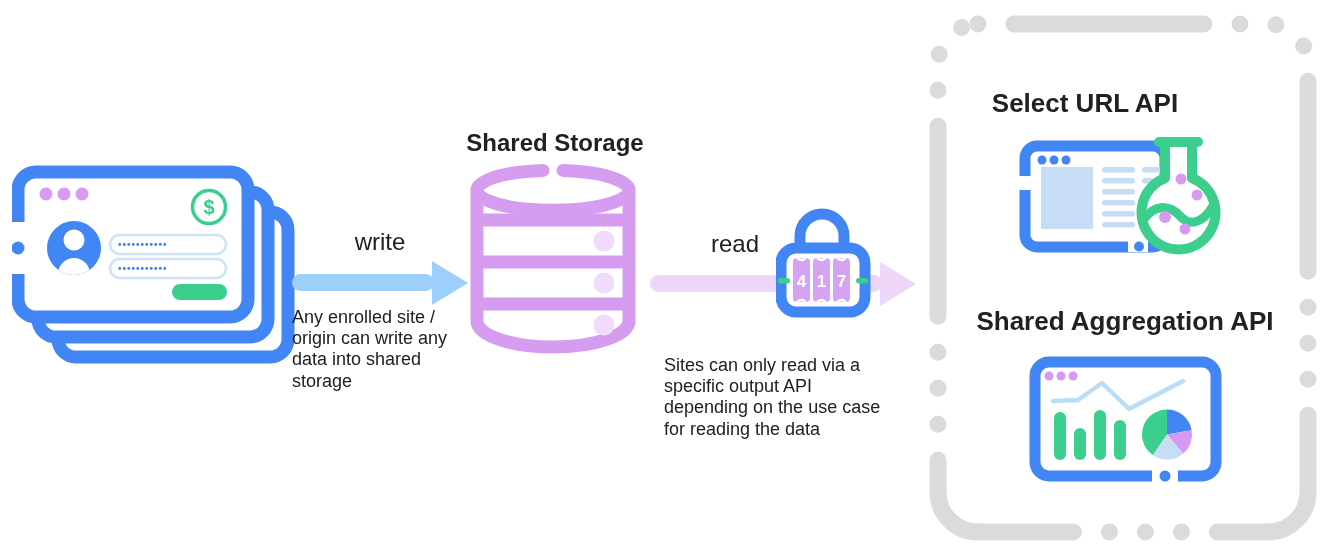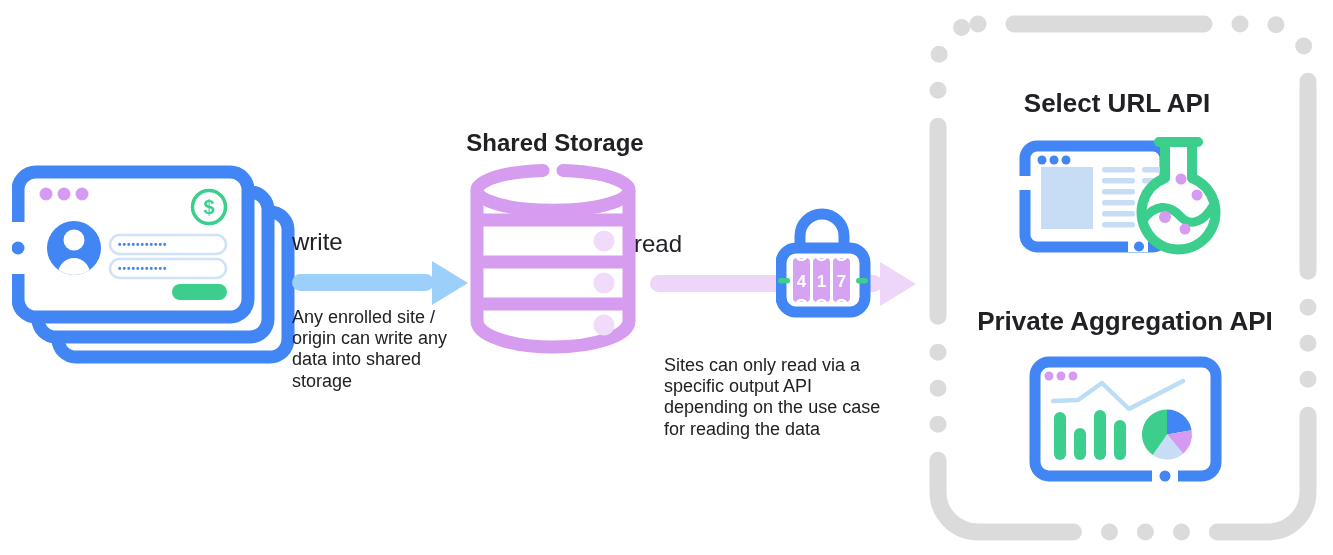--- a/index.html
+++ b/index.html
@@ -2,21 +2,21 @@
 <html style="--blue: #4285F4; --light-blue: #C7DDF6; --sky-blue-line: #BBDDF5; --arrow-blue: #9CCFF9; --green: #3BCE8D; --purple: #D69CEF; --purple-dot: #D79AF3; --pale-purple: #F0DBFA; --arrow-purple: #EDD6F8; --dial-purple: #D5A3F2; --dash-gray: #DBDBDB; --input-border: #CFE2F8; --text-dark: #202124;"><head>
 <meta charset="utf-8">
 <style>
   * { margin:0; padding:0; box-sizing:border-box; }
   body { background:#fff; font-family:"Liberation Sans", sans-serif; }
   .canvas {
     position:relative; width:1333px; height:555px; background:#fff; overflow:hidden;
     color:var(--text-dark);
   }
   .abs { position:absolute; }
-  .flow-label { font-size:24px; color:var(--text-dark); text-align:left; }
+  .flow-label { font-size:24px; color:var(--text-dark); text-align:center; }
   .caption { font-size:18px; line-height:1.18; color:var(--text-dark); white-space:pre-line; }
   .title-md { font-size:24px; font-weight:bold; color:var(--text-dark); text-align:center; }
   .title-lg { font-size:26px; font-weight:bold; color:var(--text-dark); text-align:center; }
 
   
   .f-white{fill:#fff} .f-none{fill:none}
   .s-blue{stroke:var(--blue)} .f-blue{fill:var(--blue)}
   .s-green{stroke:var(--green)} .f-green{fill:var(--green)}
   .s-purple{stroke:var(--purple)}
   .f-purpledot{fill:var(--purple-dot)}
@@ -96,21 +96,21 @@
     <path d="M 10,30 V 158 A 76,26 0 0 0 162,158 V 30" class="f-white s-purple" stroke-width="13" stroke-linecap="round"></path>
     <path d="M 10,57 H 162" class="f-none s-purple" stroke-width="13"></path>
     <path d="M 10,99 H 162" class="f-none s-purple" stroke-width="13"></path>
     <path d="M 10,141 H 162" class="f-none s-purple" stroke-width="13"></path>
     <circle cx="137" cy="78" r="10.5" class="f-palepurple"></circle>
     <circle cx="137" cy="120" r="10.5" class="f-palepurple"></circle>
     <circle cx="137" cy="162" r="10.5" class="f-palepurple"></circle>
     <path d="M 96,7.4 A 76,20 0 1 1 76,7.4" class="f-white s-purple" stroke-width="13" stroke-linecap="round"></path>
   </svg>
 
-  <div class="abs flow-label" style="left:634px; top:230px; width:170px;">read</div>
+  <div class="abs flow-label" style="left:650px; top:230px; width:170px;">read</div>
 
   <svg class="abs" style="left:650px; top:262px;" width="266" height="44" viewBox="0 0 266 44">
     <rect x="0" y="13" width="232" height="17" rx="8.5" class="f-arrowpurple"></rect>
     <polygon points="230,0 266,22 230,44" class="f-arrowpurple"></polygon>
   </svg>
 
   <svg class="abs" style="left:776px; top:200px;" width="96" height="120" viewBox="0 0 96 120">
     <path d="M 24,54 V 36 A 22,22 0 0 1 68,36 V 54" class="f-none s-blue" stroke-width="11" stroke-linecap="round"></path>
     <rect x="5" y="48" width="84" height="64" rx="15" class="f-white s-blue" stroke-width="11"></rect>
     <clipPath id="dialclip">
@@ -138,21 +138,21 @@
 
   <div class="abs caption" style="left:664px; top:321px; width:256px;margin-top:34px;">Sites can only read via a
 specific output API
 depending on the use case
 for reading the data</div>
 
   <svg class="abs" style="left:922px; top:8px;" width="402" height="542" viewBox="0 0 402 542">
     <rect x="16" y="16" width="370" height="508" rx="40" class="f-none s-dash" stroke-width="17" stroke-linecap="round" stroke-dasharray="0 36 190 36 0 36 0 36"></rect>
   </svg>
 
-  <div class="abs title-lg" style="left:952px; top:88px; width:330px;">Select URL API</div>
+  <div class="abs title-lg" style="left:920px; top:88px; width:330px;">Select URL API</div>
 
   <svg class="abs" style="left:1015px; top:130px;" width="215" height="128" viewBox="0 0 215 128">
     <rect x="10" y="16" width="140" height="101" rx="12" class="f-white s-blue" stroke-width="11"></rect>
     <rect x="3" y="46" width="13" height="14" fill="#fff"></rect>
     <rect x="113" y="108" width="20" height="14" fill="#fff"></rect>
     <circle cx="124" cy="116.5" r="5" class="f-blue"></circle>
     <circle cx="27" cy="30" r="4.5" class="f-blue"></circle>
     <circle cx="39" cy="30" r="4.5" class="f-blue"></circle>
     <circle cx="51" cy="30" r="4.5" class="f-blue"></circle>
     <rect x="26" y="37" width="52" height="62" class="f-lblue"></rect>
@@ -174,21 +174,21 @@
       <path d="M 150,12 V 48 A 37,37 0 1 0 177,48 V 12" class="f-white s-green" stroke-width="10" stroke-linejoin="round"></path>
       <path d="M 144,12 H 183" class="f-none s-green" stroke-width="10" stroke-linecap="round"></path>
       <path d="M 128,90 C 140,74 154,74 165,86 C 173,95 186,96 198,76" class="f-none s-green" stroke-width="9" stroke-linecap="round"></path>
       <circle cx="166" cy="49" r="5.5" class="f-purpledot"></circle>
       <circle cx="182" cy="65" r="5.5" class="f-purpledot"></circle>
       <circle cx="150" cy="87" r="6" class="f-purpledot"></circle>
       <circle cx="170" cy="99" r="5.5" class="f-purpledot"></circle>
     </g>
   </svg>
 
-  <div class="abs title-lg" style="left:935px; top:306px; width:380px;">Private Aggregation API</div>
+  <div class="abs title-lg" style="left:935px; top:306px; width:380px;">Shared Aggregation API</div>
 
   <svg class="abs" style="left:1028px; top:355px;" width="195" height="130" viewBox="0 0 195 130">
     <rect x="7" y="7" width="181" height="114" rx="14" class="f-white s-blue" stroke-width="11"></rect>
     <rect x="124" y="113" width="26" height="15" fill="#fff"></rect>
     <circle cx="137" cy="121" r="5.5" class="f-blue"></circle>
     <circle cx="21" cy="21" r="4.5" class="f-purpledot"></circle>
     <circle cx="33" cy="21" r="4.5" class="f-purpledot"></circle>
     <circle cx="45" cy="21" r="4.5" class="f-purpledot"></circle>
     <polyline points="25,46 50,45 74,28 101,54 155,26" class="f-none s-skyline" stroke-width="4.5" stroke-linecap="round" stroke-linejoin="round"></polyline>
     <g class="f-green">

